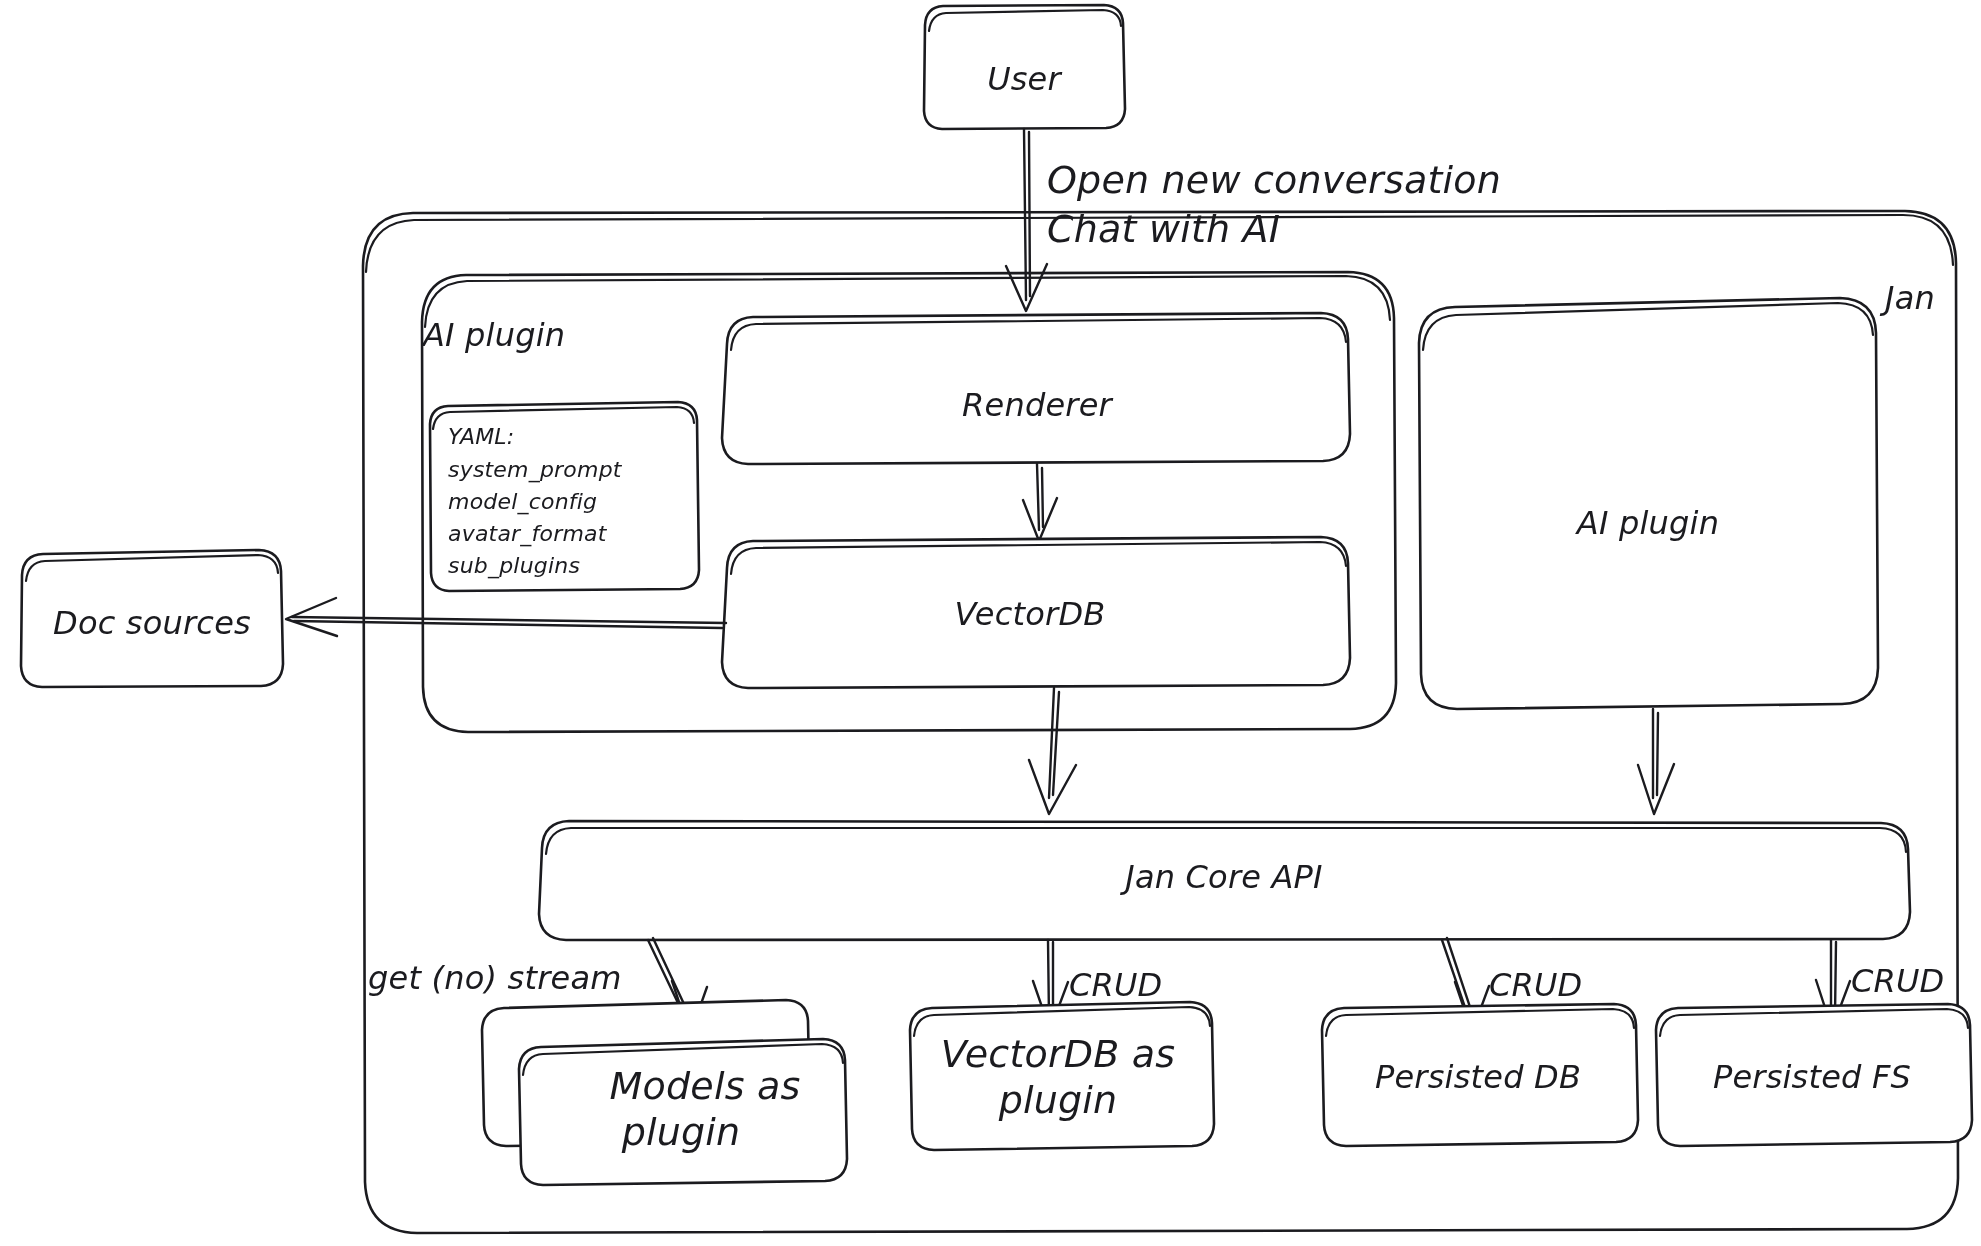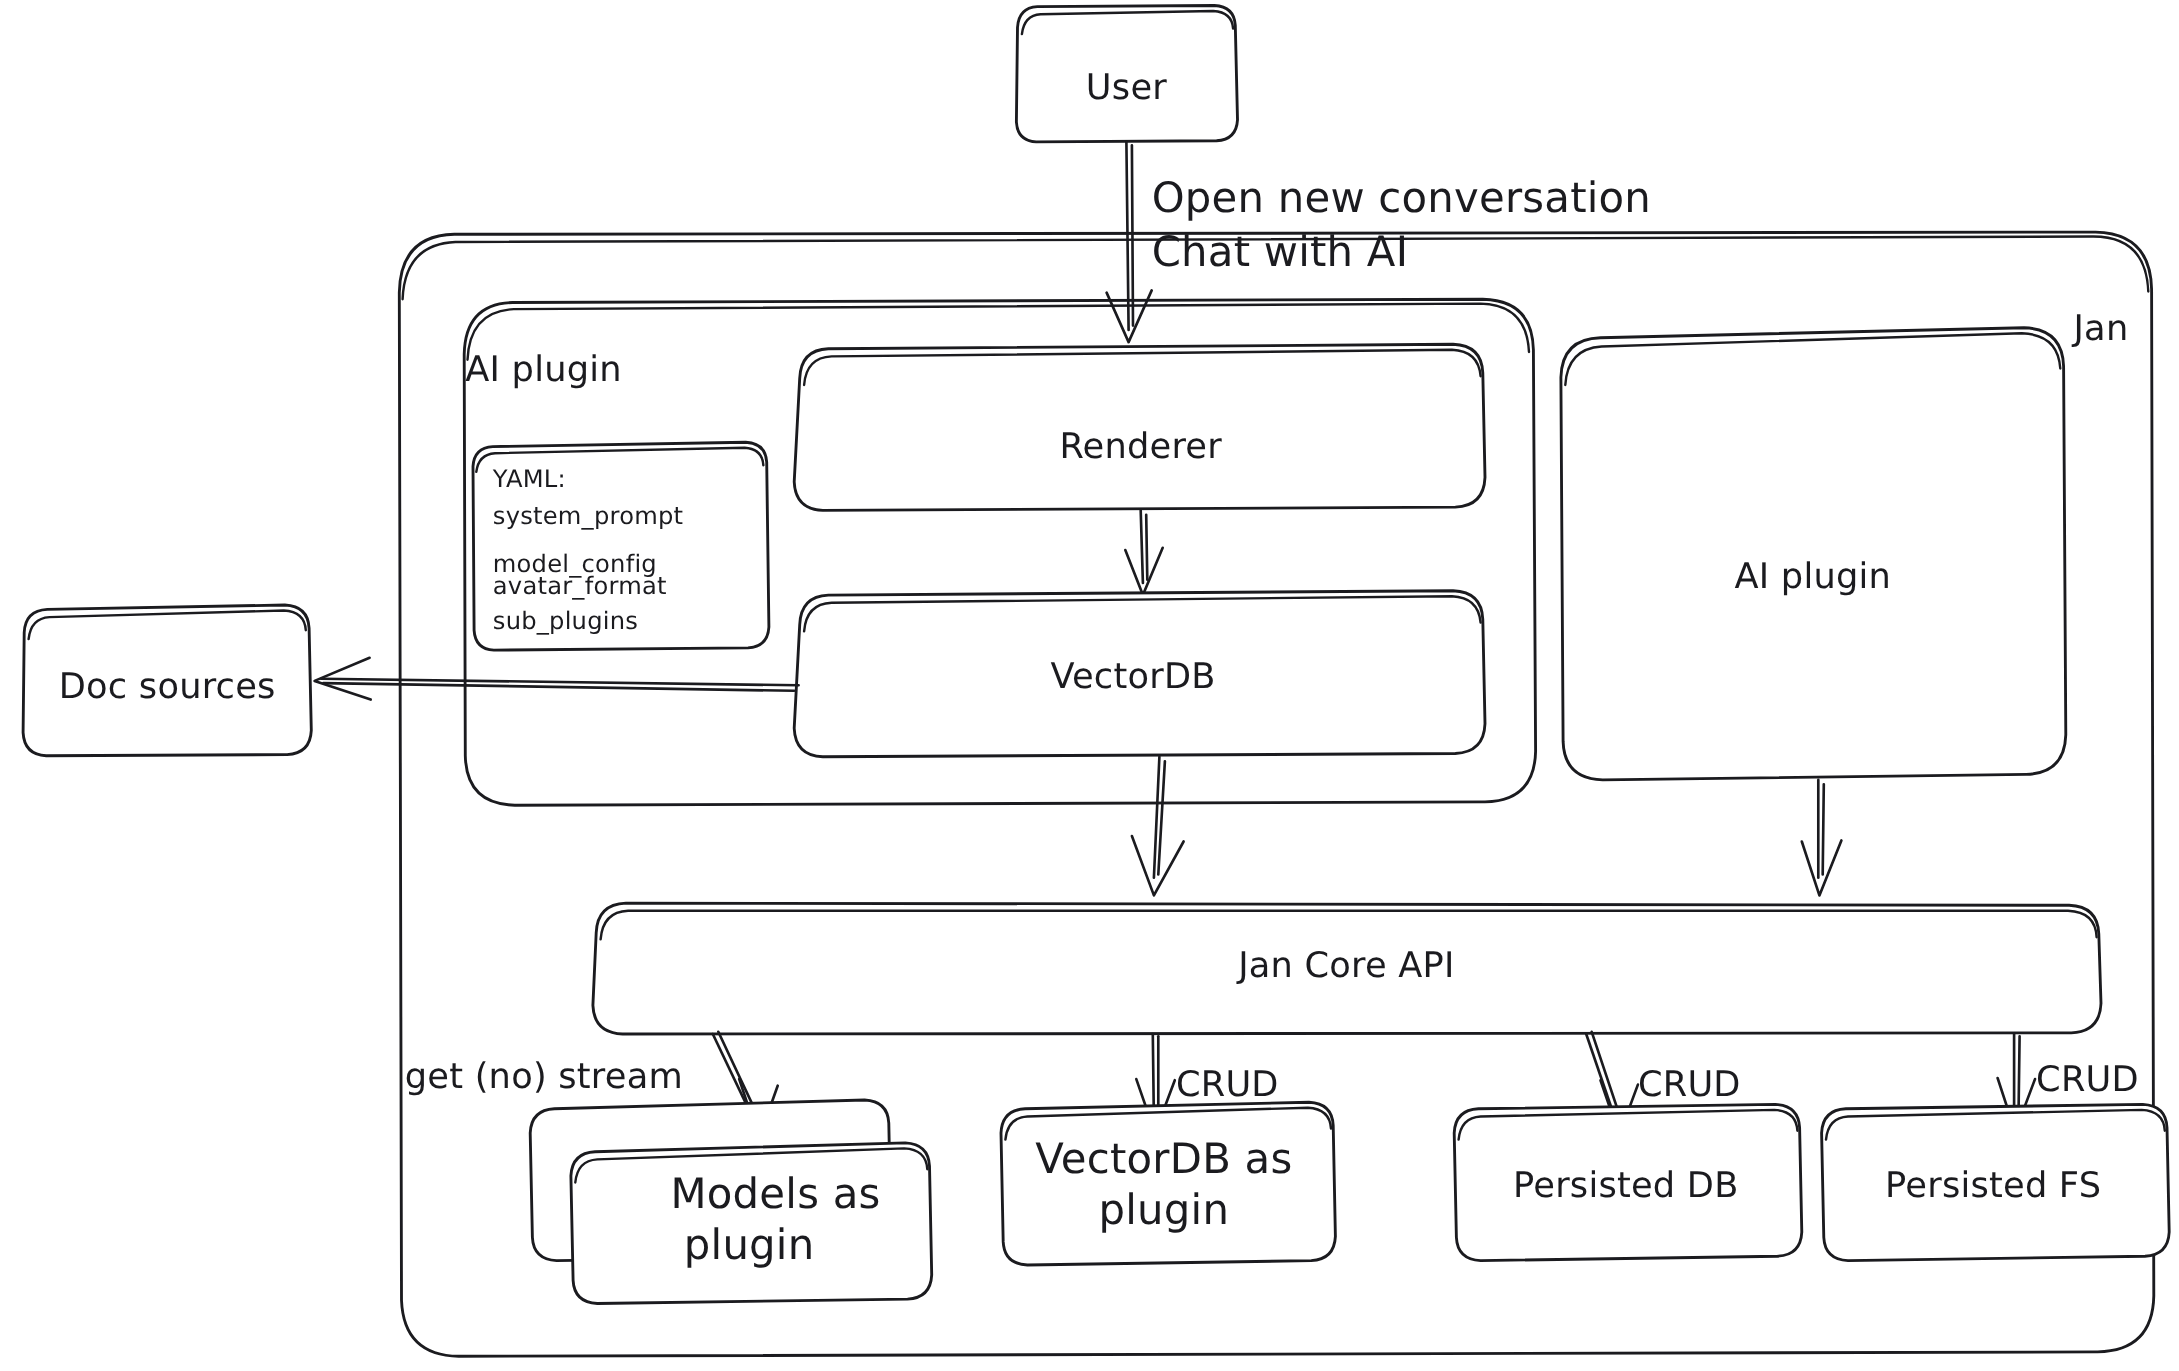--- a/index.html
+++ b/index.html
@@ -1,18 +1,18 @@
 <!DOCTYPE html>
 <html><head>
 <meta charset="utf-8">
 <style>
   html,body{margin:0;padding:0;background:#ffffff;}
   body{width:1981px;height:1246px;overflow:hidden;
        font-family:"DejaVu Sans", sans-serif;}
-  #stage{position:relative;width:1981px;height:942px;}
+  #stage{position:relative;width:1981px;height:942px;font-style:italic;}
   svg#canvas{position:absolute;inset:0;width:1981px;height:1246px;display:block;}
   .lbl{position:absolute;color:#1b1b1f;white-space:pre;line-height:1.18;
        font-family:"DejaVu Sans", sans-serif;letter-spacing:.2px;}
   .c{transform:translate(-50%,-50%);text-align:center;}
   .l{transform:translate(0,-50%);text-align:left;}
   .t30{font-size:38px;}
   .t32{font-size:32px;}
   .t22{font-size:22px;}
 </style>
 </head>
@@ -158,21 +158,21 @@
   <div class="lbl l t32" style="left:423px;top:336px;">AI plugin</div>
 
   <div class="lbl l t32" style="left:1885px;top:299px;">Jan</div>
 
   <div class="lbl c t32" style="left:1037px;top:406px;">Renderer</div>
 
   <div class="lbl c t32" style="left:1030px;top:615px;">VectorDB</div>
 
   <div class="lbl l t22" style="left:448px;top:437px;">YAML:</div>
   <div class="lbl l t22" style="left:448px;top:470px;">system_prompt</div>
-  <div class="lbl l t22" style="left:448px;top:502px;margin-top:12px;">model_config</div>
+  <div class="lbl l t22" style="left:448px;top:502px;">model_config</div>
   <div class="lbl l t22" style="left:448px;top:534px;">avatar_format</div>
   <div class="lbl l t22" style="left:448px;top:566px;">sub_plugins</div>
 
   <div class="lbl c t32" style="left:1648px;top:524px;">AI plugin</div>
 
   <div class="lbl c t32" style="left:152px;top:624px;">Doc sources</div>
 
   <div class="lbl c t32" style="left:1224px;top:878px;">Jan Core API</div>
 
   <div class="lbl l t32" style="left:368px;top:979px;">get (no) stream</div>

